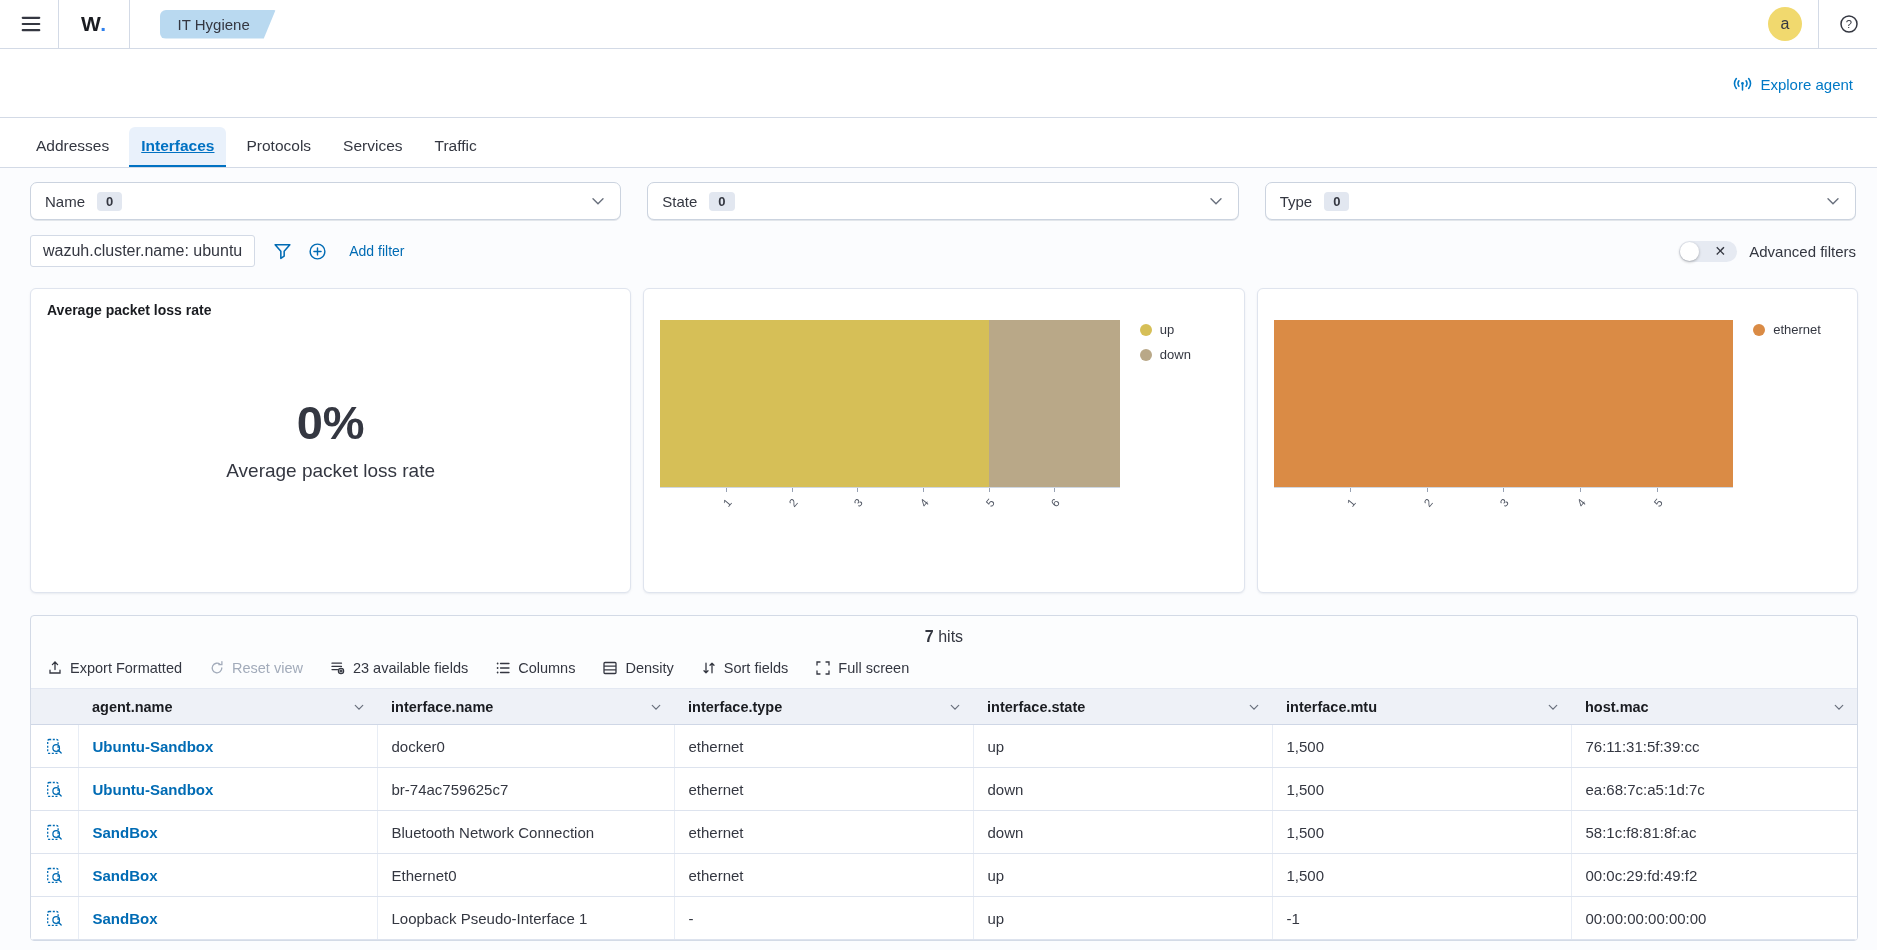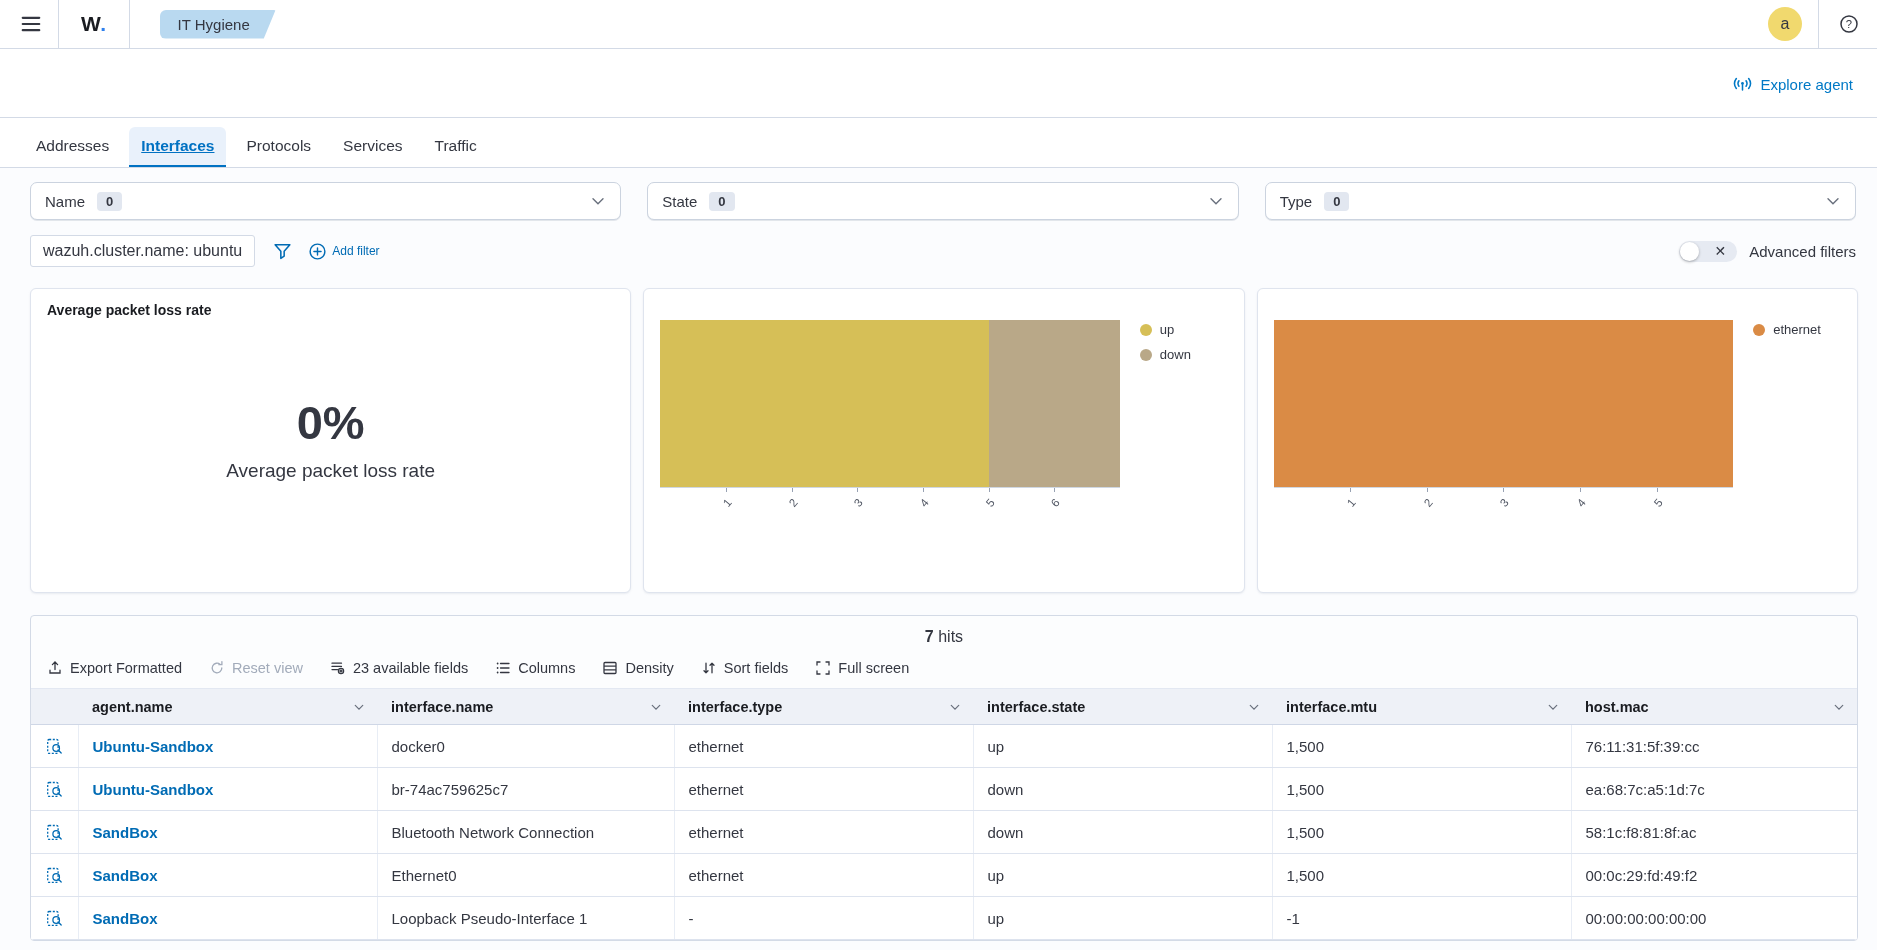--- a/index.html
+++ b/index.html
@@ -42,21 +42,21 @@
   .selects-row { display:flex; gap:26px; padding:14px 21px 0 30px; }
   .select-box { flex:1; height:38px; background:#ffffff; border:1px solid #cbd3df; border-radius:7px; display:flex; align-items:center;
                 padding:0 14px; cursor:pointer; box-shadow:0 1px 0 rgba(152,162,179,0.25); }
   .select-label { font-size:15px; color:#343741; }
   .count-badge { background:#e2e7f0; border-radius:4px; font-size:13px; font-weight:700; padding:2px 9px; margin-left:12px; color:#343741; }
   .select-box .chev { margin-left:auto; }
 
   .filter-row { display:flex; align-items:center; padding:15px 21px 0 30px; }
   .filter-pill { border:1px solid #d3dae6; background:#fff; border-radius:3px; font-size:16px; color:#343741; padding:6px 12px; cursor:pointer; }
   .funnel-btn { margin-left:14px; cursor:pointer; padding:4px; }
-  .add-filter { display:flex; align-items:center; gap:5px; color:#006BB4; font-size:12px; margin-left:12px; cursor:pointer; }
+  .add-filter { display:flex; align-items:center; gap:22px; color:#006BB4; font-size:14px; margin-left:12px; cursor:pointer; }
   .adv-wrap { margin-left:auto; display:flex; align-items:center; gap:12px; }
   .switch { width:58px; height:21px; background:#e6eaf2; border-radius:11px; position:relative; cursor:pointer; display:flex; align-items:center; }
   .knob { width:19px; height:19px; background:#fff; border-radius:50%; position:absolute; left:1px; top:1px; box-shadow:0 1px 3px rgba(0,0,0,0.3); }
   .switch .x { position:absolute; right:11px; color:#343741; font-size:14px; line-height:1; }
   .adv-label { font-size:15px; color:#343741; }
 
   
   .panels { display:grid; grid-template-columns:1fr 1fr 1fr; gap:12px; margin:21px 19px 0 30px; }
   .panel { background:#fff; border:1px solid #dfe4ee; border-radius:6px; height:305px; padding:13px 16px; box-shadow:0 1px 2px rgba(152,162,179,0.18); }
   .panel-title { font-size:14px; font-weight:700; color:#1a1c21; }

